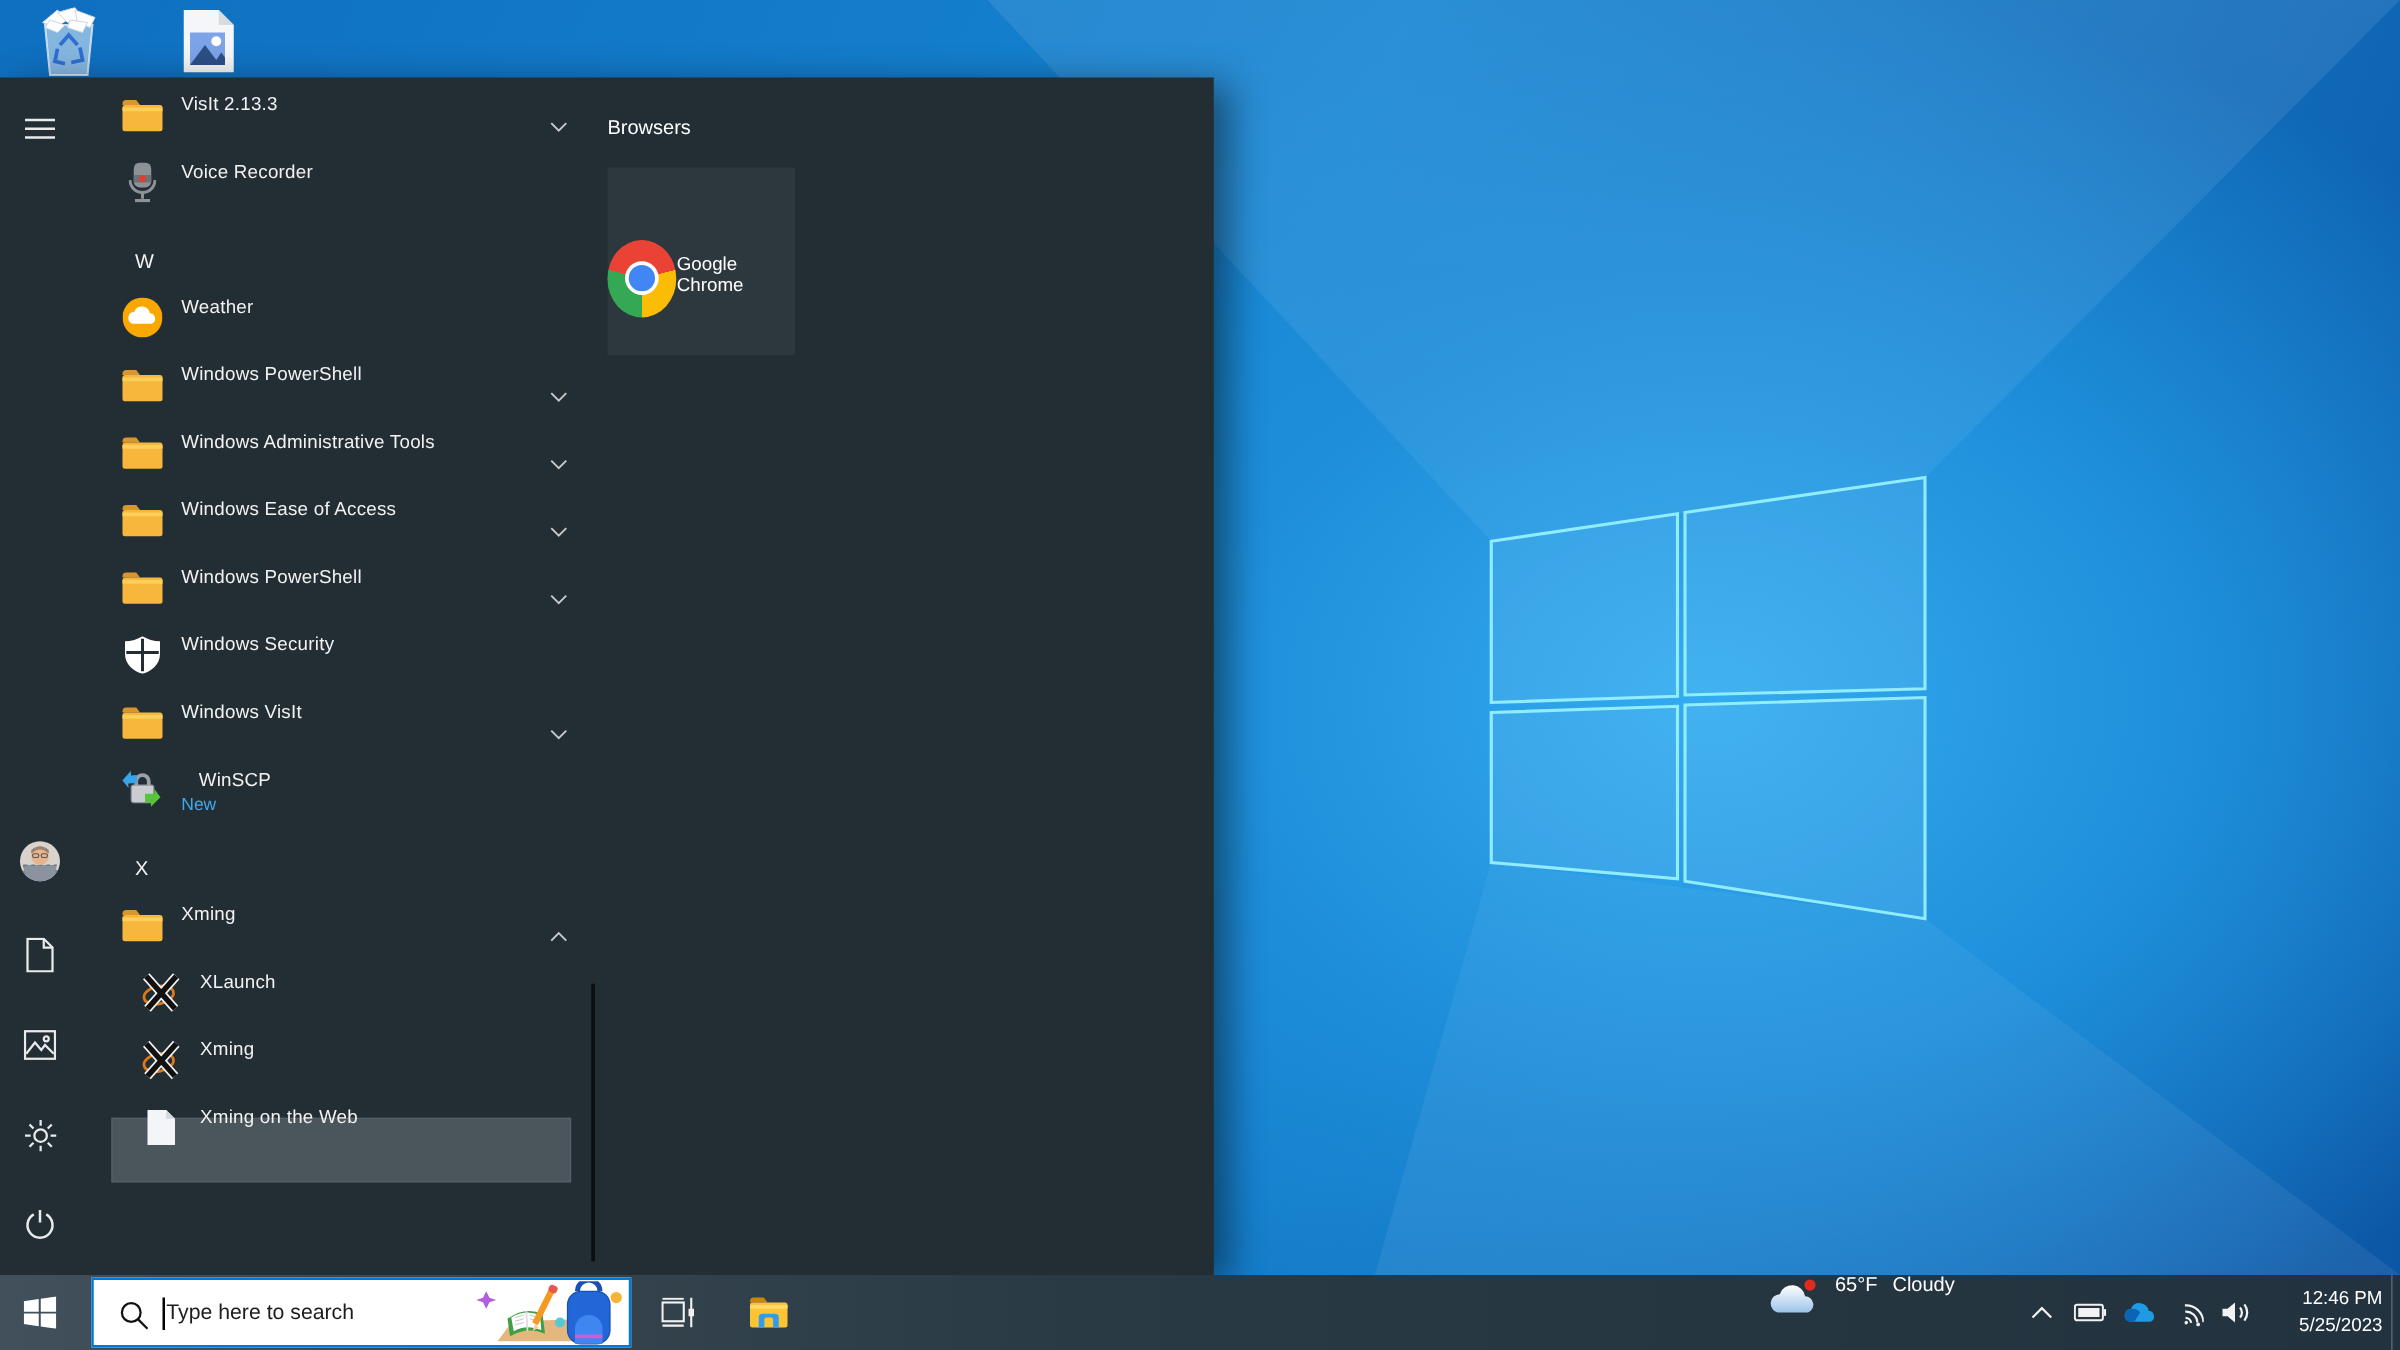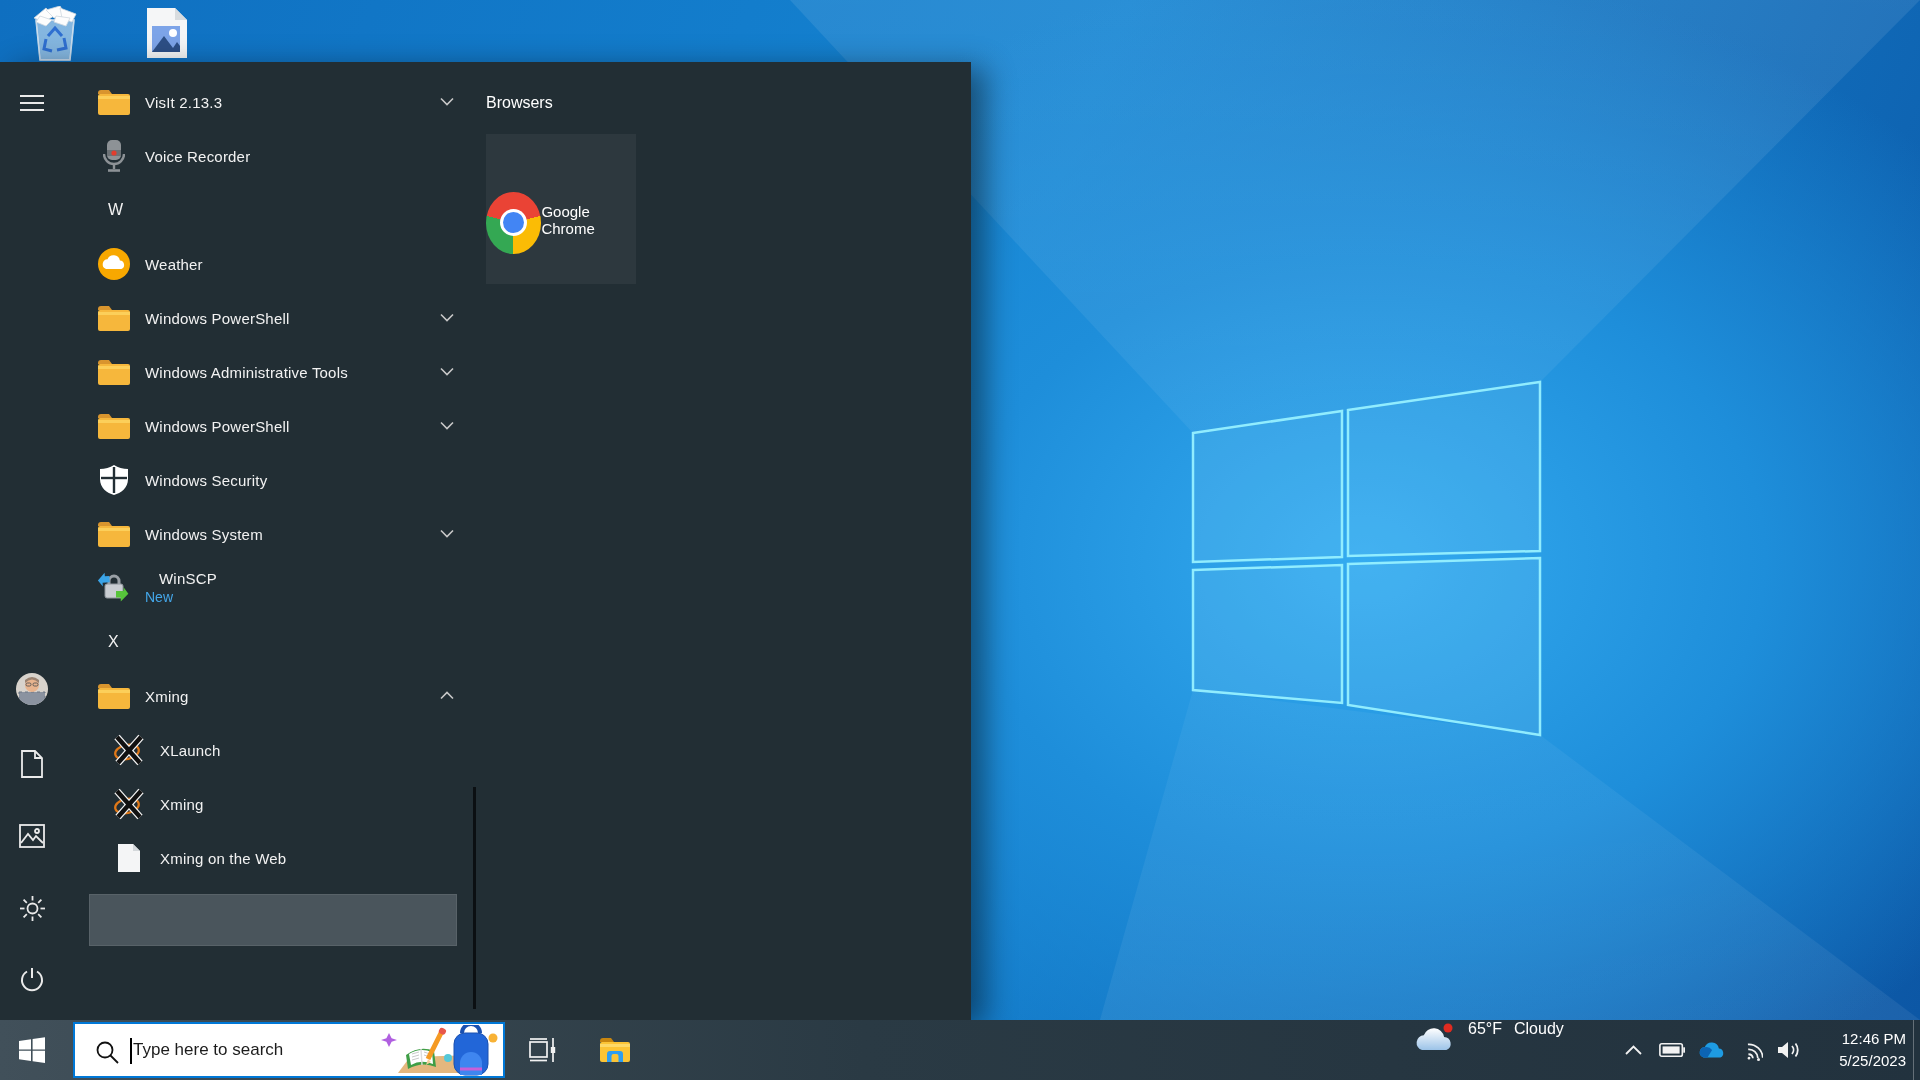--- a/index.html
+++ b/index.html
@@ -22,21 +22,21 @@
   .desk-icon { position:absolute; }
 
   
   .start-menu { position:absolute; left:0; top:62px; width:971px; height:958px;
     background:#222e34; box-shadow:14px 6px 28px rgba(0,0,0,.45); color:#f2f2f2; }
 
   .rail { position:absolute; left:0; top:0; width:64px; height:100%; }
   .rail-btn { position:absolute; left:0; width:64px; height:48px; display:flex; align-items:center; justify-content:center; cursor:pointer; }
 
   .app-list { position:absolute; left:64px; top:13px; width:406px; }
-  .app-row { position:relative; height:54px; display:flex; align-items:center; cursor:pointer; }
+  .app-row { position:relative; height:54px; display:flex; align-items:flex-start; cursor:pointer; }
   .app-row .icon-box { width:34px; height:34px; margin-left:33px; display:flex; align-items:center; justify-content:center; flex:0 0 34px; }
   .app-row.sub .icon-box { margin-left:48px; }
   .app-row .label { margin-left:14px; font-size:15px; letter-spacing:.2px; }
   .app-row .two-line { margin-left:14px; display:flex; flex-direction:column; line-height:19px; }
   .app-row .two-line .label { margin-left:14px; }
   .badge-new { font-size:14px; color:#44a6e8; }
   .section-header { position:relative; height:54px; display:flex; align-items:center; cursor:pointer; }
   .section-header .letter { margin-left:44px; font-size:16px; }
   .chevron { position:absolute; right:16px; top:50%; margin-top:-5px; }
   .highlight { position:absolute; left:25px; top:819px; width:368px; height:52px;
@@ -256,20 +256,33 @@
         </svg>
     </div>
     <div class="app-row">
       <span class="icon-box">
           <svg width="34" height="27" viewBox="0 0 34 27">
             <path d="M1,4 Q1,1 4,1 L12,1 L15,5 L1,5 Z" fill="#d9952e"></path>
             <rect x="1" y="5" width="32" height="21" rx="2" fill="#f6b73c"></rect>
             <path d="M1,7 h32 v3 h-32 z" fill="#fccf5a"></path>
           </svg>
         </span>
+      <span class="label">Windows Ease of Access</span>
+      <svg class="chevron" width="14" height="9" viewBox="0 0 14 9" fill="none" stroke="#c8c8c8" stroke-width="1.6">
+          <polyline points="1,1.5 7,7.5 13,1.5"></polyline>
+        </svg>
+    </div>
+    <div class="app-row">
+      <span class="icon-box">
+          <svg width="34" height="27" viewBox="0 0 34 27">
+            <path d="M1,4 Q1,1 4,1 L12,1 L15,5 L1,5 Z" fill="#d9952e"></path>
+            <rect x="1" y="5" width="32" height="21" rx="2" fill="#f6b73c"></rect>
+            <path d="M1,7 h32 v3 h-32 z" fill="#fccf5a"></path>
+          </svg>
+        </span>
       <span class="label">Windows PowerShell</span>
       <svg class="chevron" width="14" height="9" viewBox="0 0 14 9" fill="none" stroke="#c8c8c8" stroke-width="1.6">
           <polyline points="1,1.5 7,7.5 13,1.5"></polyline>
         </svg>
     </div>
 
     <div class="app-row">
       <span class="icon-box">
         <svg width="28" height="30" viewBox="0 0 28 30">
           <path d="M14,0 C18,2.5 23,4 28,4 L28,14 C28,23 21,28 14,30 C7,28 0,23 0,14 L0,4 C5,4 10,2.5 14,0 Z" fill="#ffffff"></path>
@@ -281,21 +294,21 @@
     </div>
 
     <div class="app-row">
       <span class="icon-box">
           <svg width="34" height="27" viewBox="0 0 34 27">
             <path d="M1,4 Q1,1 4,1 L12,1 L15,5 L1,5 Z" fill="#d9952e"></path>
             <rect x="1" y="5" width="32" height="21" rx="2" fill="#f6b73c"></rect>
             <path d="M1,7 h32 v3 h-32 z" fill="#fccf5a"></path>
           </svg>
         </span>
-      <span class="label">Windows System</span>
+      <span class="label">Windows VisIt</span>
       <svg class="chevron" width="14" height="9" viewBox="0 0 14 9" fill="none" stroke="#c8c8c8" stroke-width="1.6">
           <polyline points="1,1.5 7,7.5 13,1.5"></polyline>
         </svg>
     </div>
 
     <div class="app-row">
       <span class="icon-box">
         <svg width="34" height="34" viewBox="0 0 34 34">
           <rect x="8" y="13" width="18" height="14" rx="2" fill="#c9cdd2" stroke="#8f959b" stroke-width="1"></rect>
           <path d="M12,13 v-3 a5 5 0 0 1 10,0 v3" fill="none" stroke="#9aa0a6" stroke-width="3"></path>

